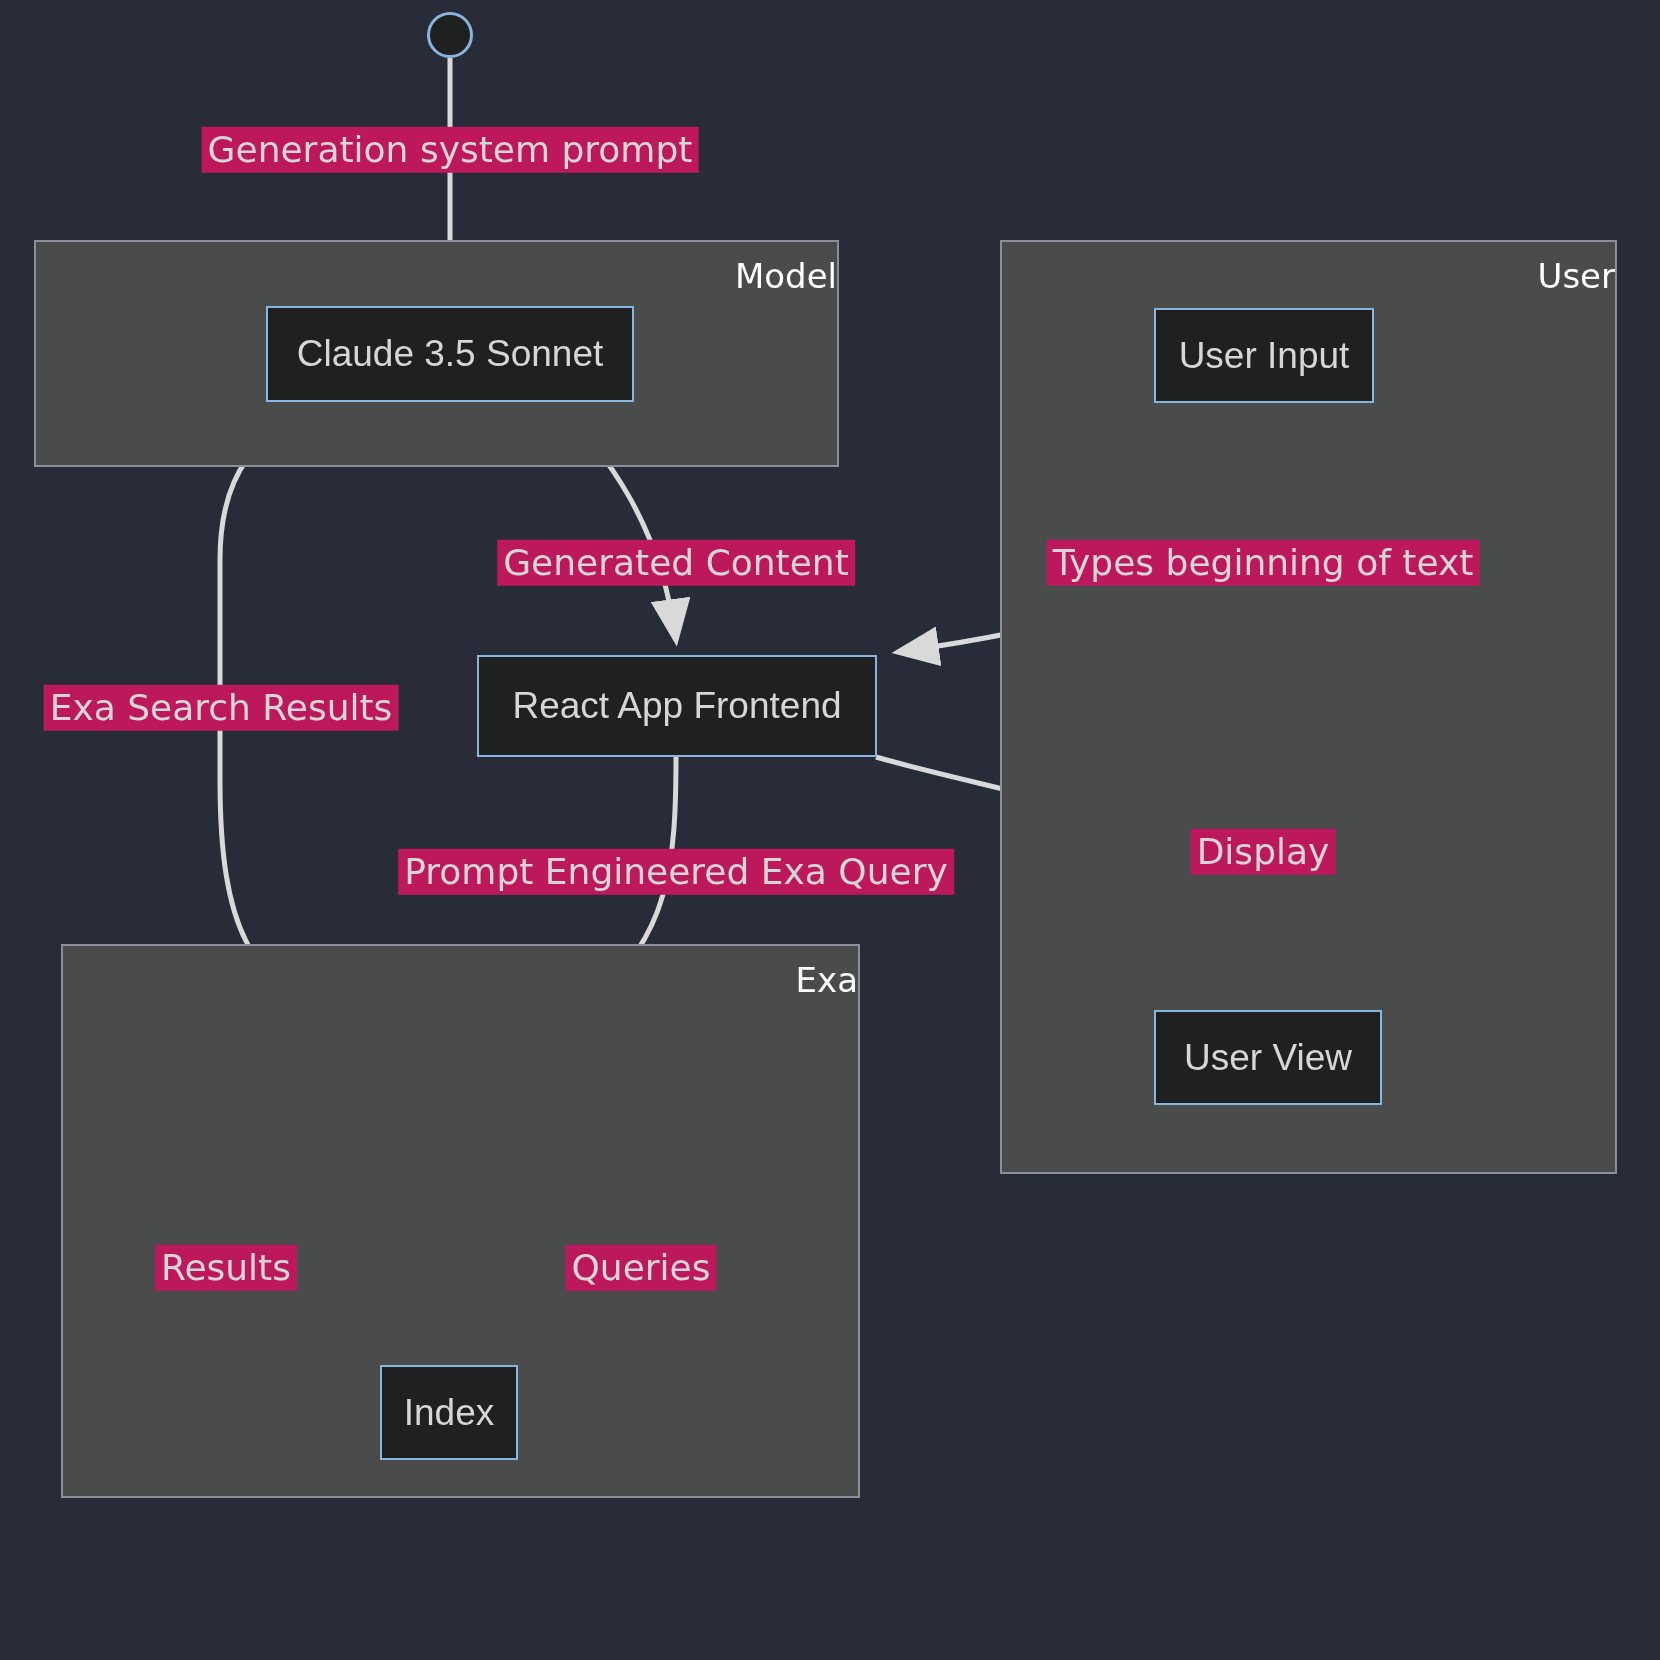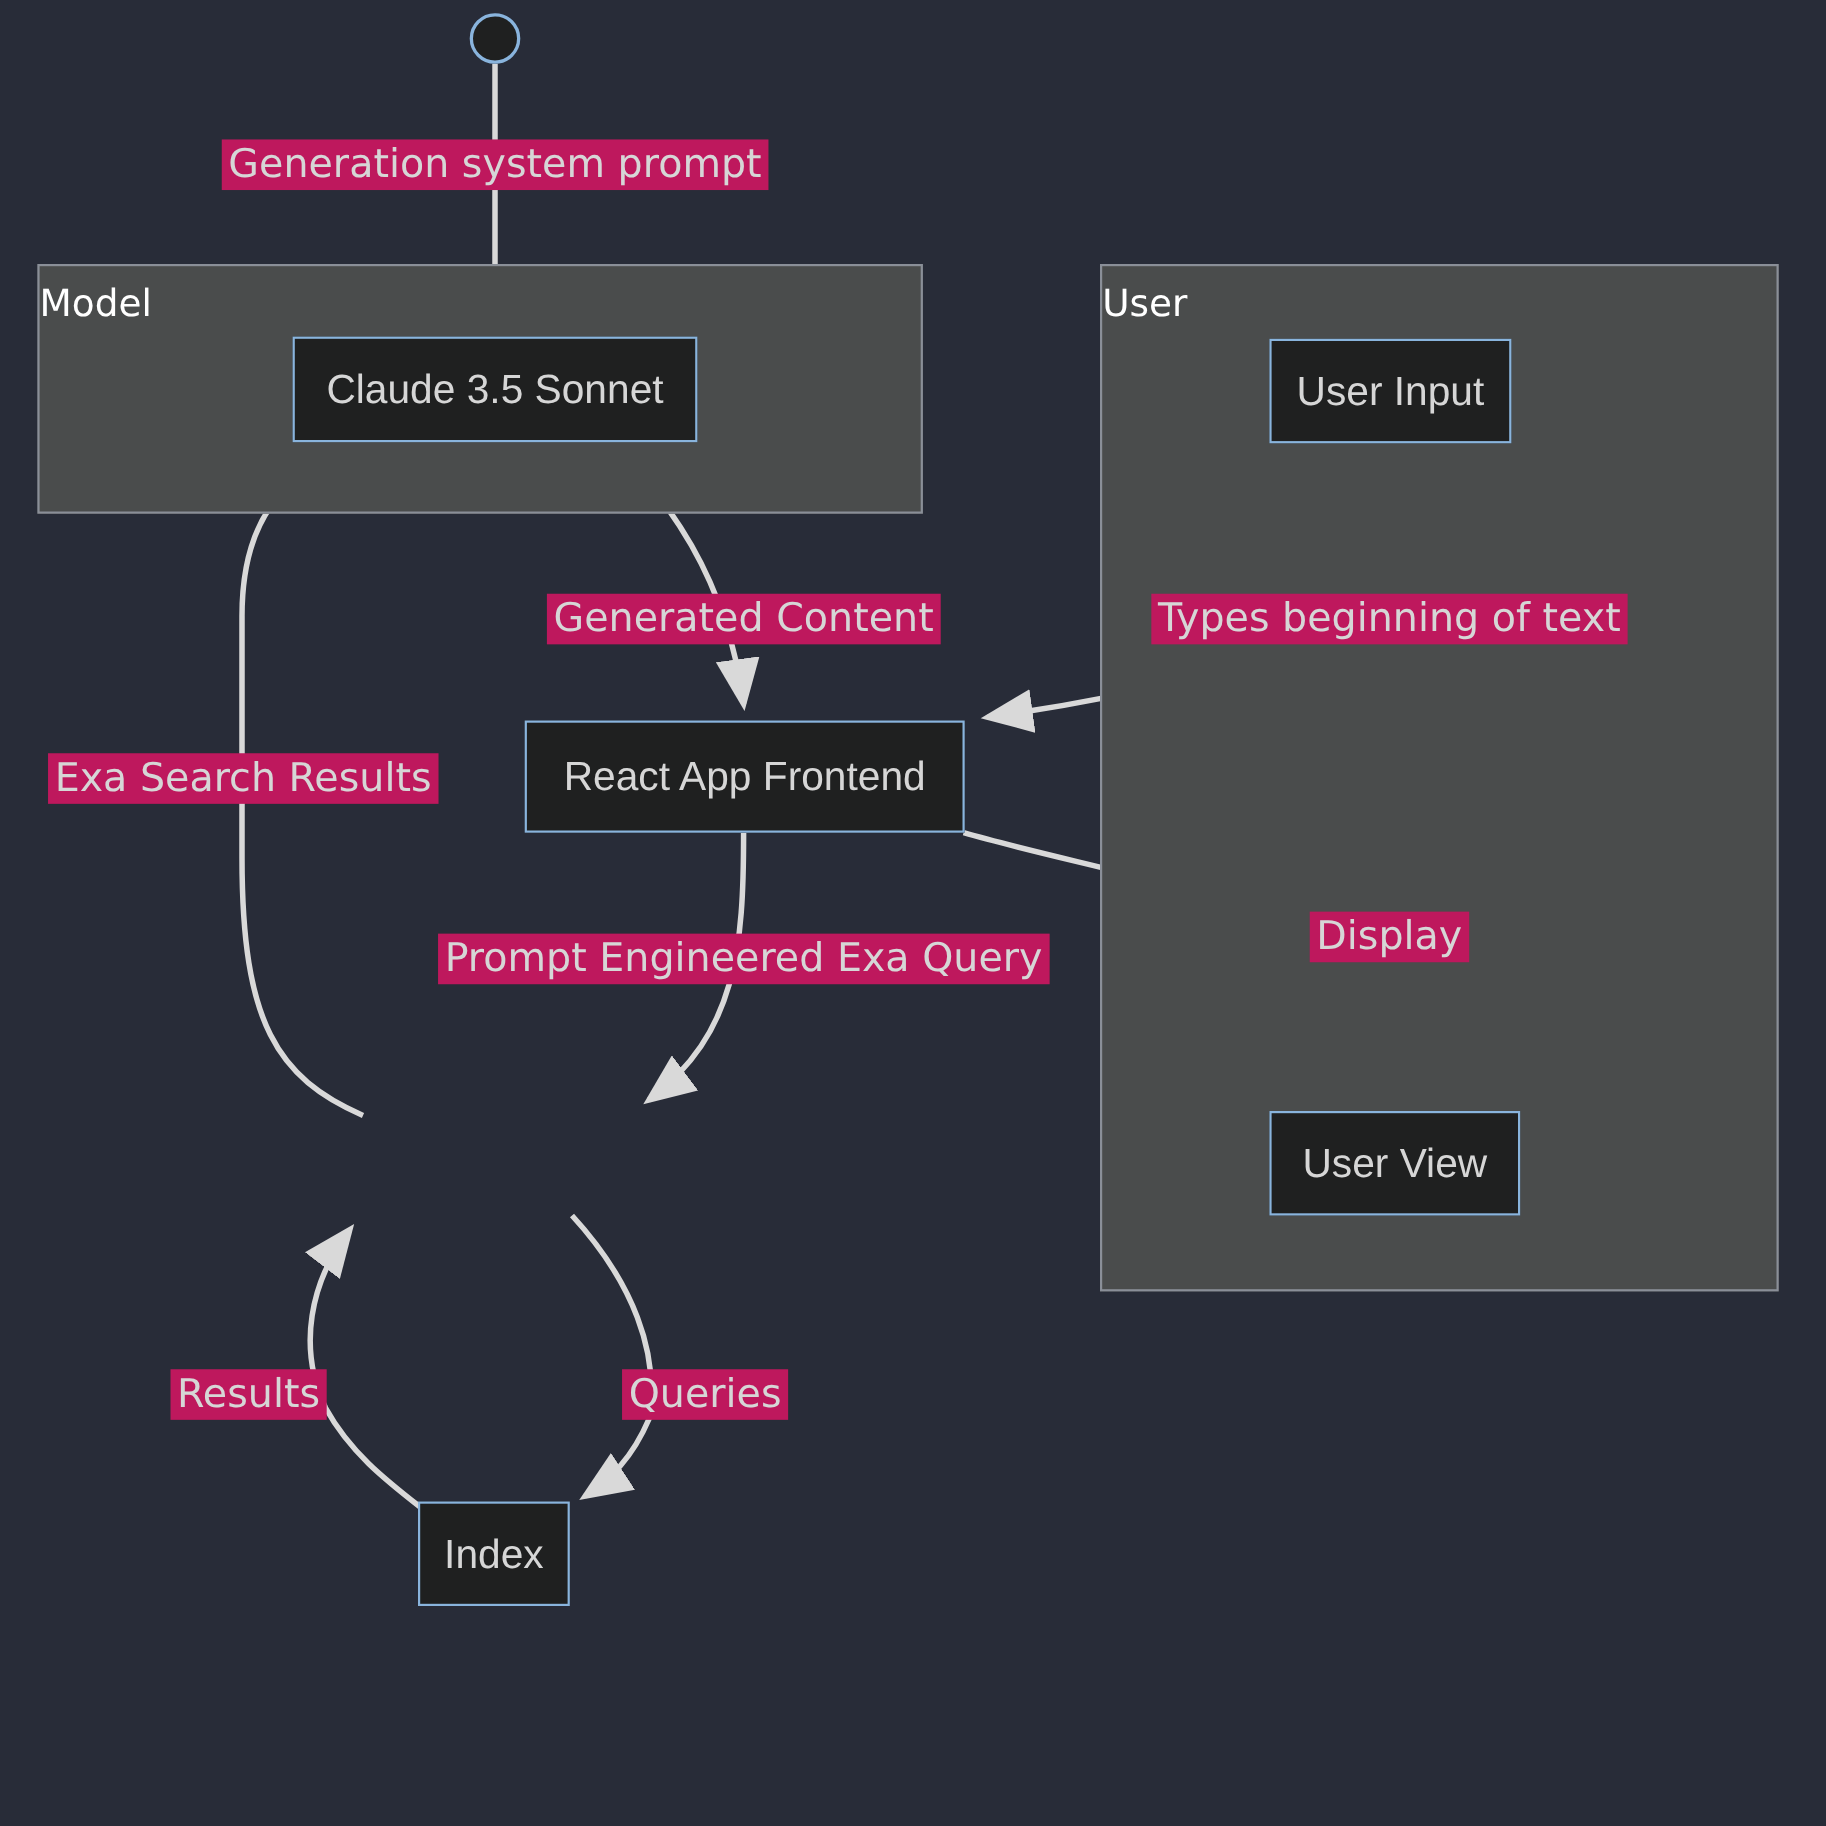--- a/index.html
+++ b/index.html
@@ -32,21 +32,21 @@
     position: absolute;
     background: #4a4c4c;
     border: 2px solid #8a8f98;
     box-sizing: border-box;
   }
   .cluster-title {
     position: absolute;
     top: 14px;
     left: 0;
     width: 100%;
-    text-align: left;
+    text-align: right;
     color: #ffffff;
     font-size: 34px;
     font-family: "DejaVu Sans", sans-serif;
     white-space: nowrap;
   }
   .node {
     position: absolute;
     background: #1f2020;
     border: 2px solid #89b4dd;
     box-sizing: border-box;
@@ -107,20 +107,23 @@
   </svg>
 
   <div class="cluster" style="left:34px; top:240px; width:805px; height:227px;">
     <div class="cluster-title">Model</div>
   </div>
 
   <div class="cluster" style="left:1000px; top:240px; width:617px; height:934px;">
     <div class="cluster-title">User</div>
   </div>
 
+  <div class="cluster" style="left:61px; top:944px; width:799px; height:554px;">
+    <div class="cluster-title">Exa</div>
+  </div>
 
   <div class="start-node" style="left:427px; top:12px; width:46px; height:46px;"></div>
 
   <div class="node" style="left:266px; top:306px; width:368px; height:96px;">
     <span>Claude 3.5 Sonnet</span>
   </div>
 
   <div class="node" style="left:477px; top:655px; width:400px; height:102px;align-items:center;">
     <span>React App Frontend</span>
   </div>

